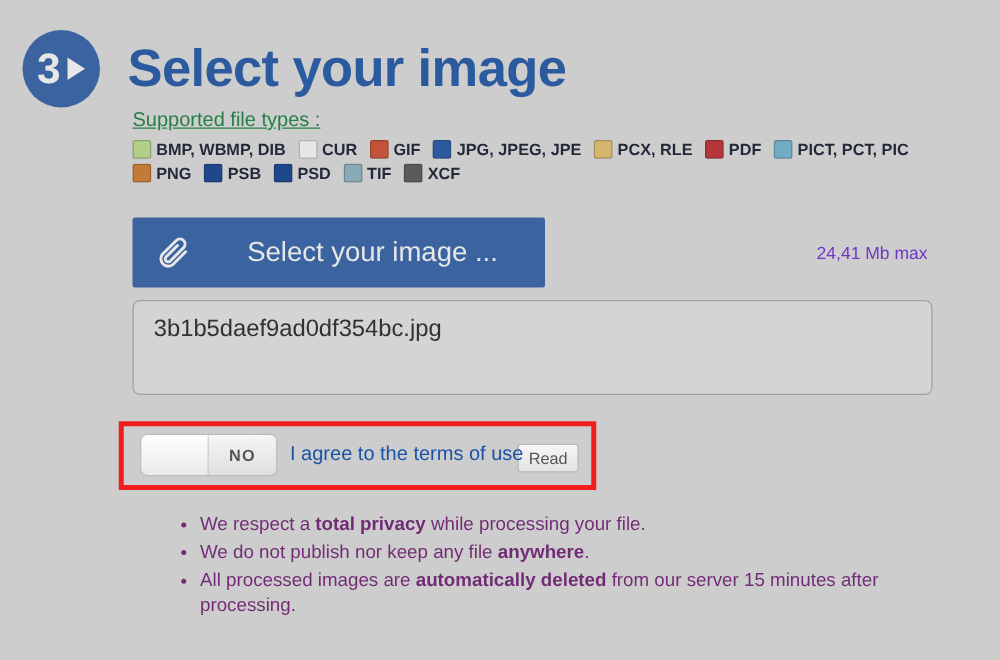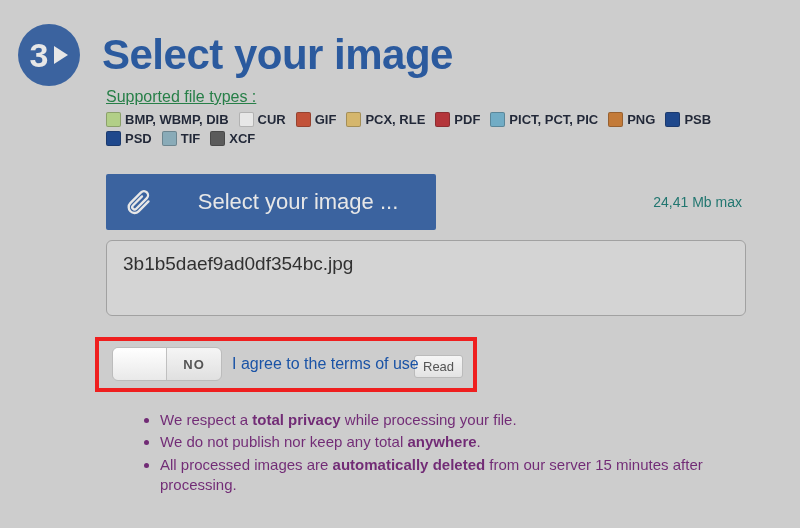--- a/index.html
+++ b/index.html
@@ -94,21 +94,21 @@
     padding: 0 18px;
     font-size: 22px;
     font-weight: 400;
     border-radius: 2px;
     cursor: pointer;
     gap: 26px;
   }
   .select-btn svg { flex: 0 0 28px; }
   .select-btn span { flex: 1; text-align: center; font-family: "Segoe UI Light","Segoe UI",Arial,sans-serif; }
   .maxlabel {
-    color: #0f766e;
+    color: #6d28d9;
     font-size: 14px;
     margin-left: auto;
     padding-right: 4px;
     white-space: nowrap;
   }
   .filename-box {
     margin-top: 10px;
     border: 1px solid #aaa;
     border-radius: 6px;
     background: #e8e8e8;
@@ -210,20 +210,24 @@
         <span class="ft-icon" style="background: rgb(191, 226, 138); border: 1px solid rgba(0, 0, 0, 0.25);"></span>
         <span>BMP, WBMP, DIB</span>
       </div>
       <div class="ft">
         <span class="ft-icon" style="background: rgb(255, 255, 255); border: 1px solid rgba(0, 0, 0, 0.25);"></span>
         <span>CUR</span>
       </div>
       <div class="ft">
         <span class="ft-icon" style="background: rgb(210, 74, 43); border: 1px solid rgba(0, 0, 0, 0.25);"></span>
         <span>GIF</span>
+      </div>
+      <div class="ft">
+        <span class="ft-icon" style="background: rgb(26, 83, 166); border: 1px solid rgba(0, 0, 0, 0.25);"></span>
+        <span>JPG, JPEG, JPE</span>
       </div>
       <div class="ft">
         <span class="ft-icon" style="background: rgb(233, 196, 106); border: 1px solid rgba(0, 0, 0, 0.25);"></span>
         <span>PCX, RLE</span>
       </div>
       <div class="ft">
         <span class="ft-icon" style="background: rgb(193, 39, 45); border: 1px solid rgba(0, 0, 0, 0.25);"></span>
         <span>PDF</span>
       </div>
       <div class="ft">
@@ -278,21 +282,21 @@
   <a class="terms-link">I agree to the terms of use</a>
 </div>
 <div class="read-btn">Read</div>
 
 <div class="privacy">
   <ul>
     <li>
       <span>We respect a </span><b>total privacy</b><span> while processing your file.</span>
     </li>
     <li>
-      <span>We do not publish nor keep any total </span><b>anywhere</b><span>.</span>
+      <span>We do not publish nor keep any file </span><b>anywhere</b><span>.</span>
     </li>
     <li>
       <span>All processed images are </span><b>automatically deleted</b><span> from our server 15 minutes after processing.</span>
     </li>
   </ul>
 </div>
 
 <div class="dim"></div>
 
 </body></html>

